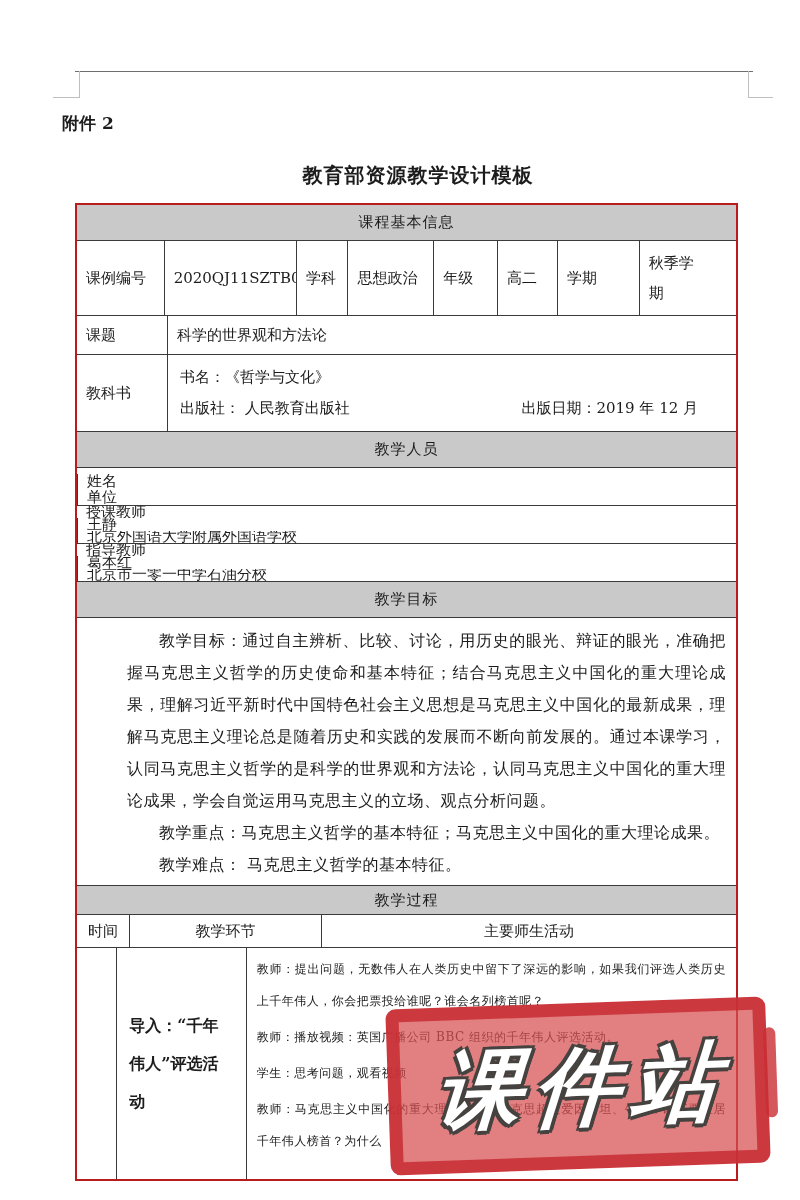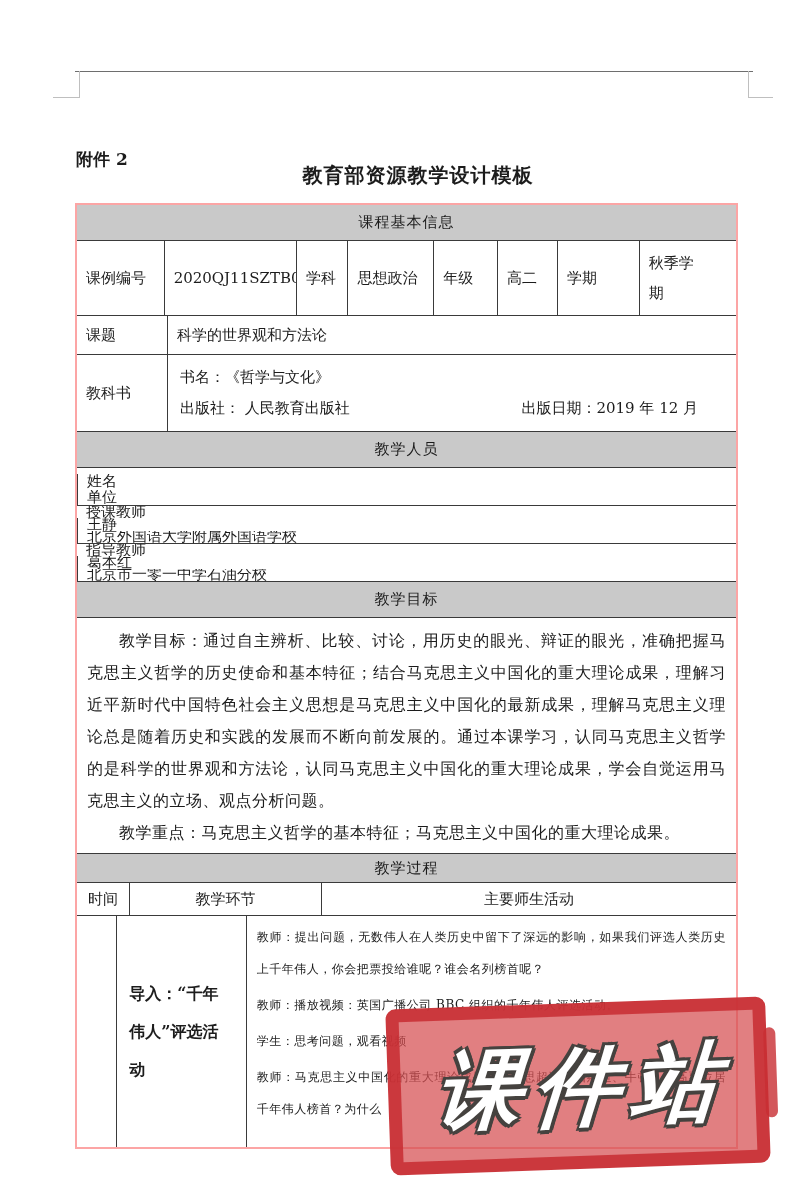--- a/index.html
+++ b/index.html
@@ -10,43 +10,43 @@
     color:#1c1c1c; font-size:15px;
   }
   
   .mark { position:absolute; background:#bfbfbf; }
   .mark-hline { left:75px; top:71px; width:678px; height:1px; background:#6e6e6e; }
   .mark-lv { left:79px; top:71px; width:1px; height:27px; }
   .mark-lh { left:53px; top:97px; width:27px; height:1px; }
   .mark-rv { left:748px; top:71px; width:1px; height:27px; }
   .mark-rh { left:748px; top:97px; width:25px; height:1px; }
 
-  .attachment { position:absolute; left:76px; top:112px; font-size:17px; font-weight:bold;margin-top:36px; }
+  .attachment { position:absolute; left:62px; top:112px; font-size:17px; font-weight:bold; }
   .doc-title  { position:absolute; left:0; top:162px; width:800px; text-align:center;
                 font-size:20px; font-weight:bold; letter-spacing:1px;padding-left:18px; }
 
   .sheet {
     position:absolute; left:75px; top:203px; width:663px;
-    border:2px solid #fca5a5; box-sizing:border-box; background:#fff;
+    border:2px solid #b91c1c; box-sizing:border-box; background:#fff;
   }
   .trow { display:flex; border-top:1px solid #3a3a3a; box-sizing:border-box; }
   .trow:first-child { border-top:none; }
   .cell {
     box-sizing:border-box; border-left:1px solid #3a3a3a;
     padding:3px 9px; display:flex; align-items:center; overflow:hidden;
   }
   .cell:first-child { border-left:none; }
   .grow { flex:1 1 auto; }
   .hdr {
     background:#c9c9c9; justify-content:center; text-align:center;
     height:35px; letter-spacing:1px;
   }
   .hdr-sm { height:28px; }
   .h-row1 { height:75px; } .h-lesson { height:39px; } .h-book { height:77px; }
-  .h-staff { height:38px;flex-direction:column; } .h-obj { height:236px; } .h-prochdr { height:33px; }
+  .h-staff { height:38px;flex-direction:column; } .h-obj { height:268px;padding-left:40px; } .h-prochdr { height:33px; }
   .h-last { height:232px; }
 
   .w-label { width:90px; } .w-code { width:138px; } .w-sub { width:53px; }
   .w-subv { width:89px; } .w-grade { width:66px; } .w-gradev { width:62px; }
   .w-term { width:85px; }
   .w-name { width:140px; }
   .w-time { width:52px; } .w-stage { width:192px; }
 
   .term-cell { padding-right:30px; line-height:30px; }
   .book-cell { flex-direction:column; align-items:stretch; justify-content:center;

